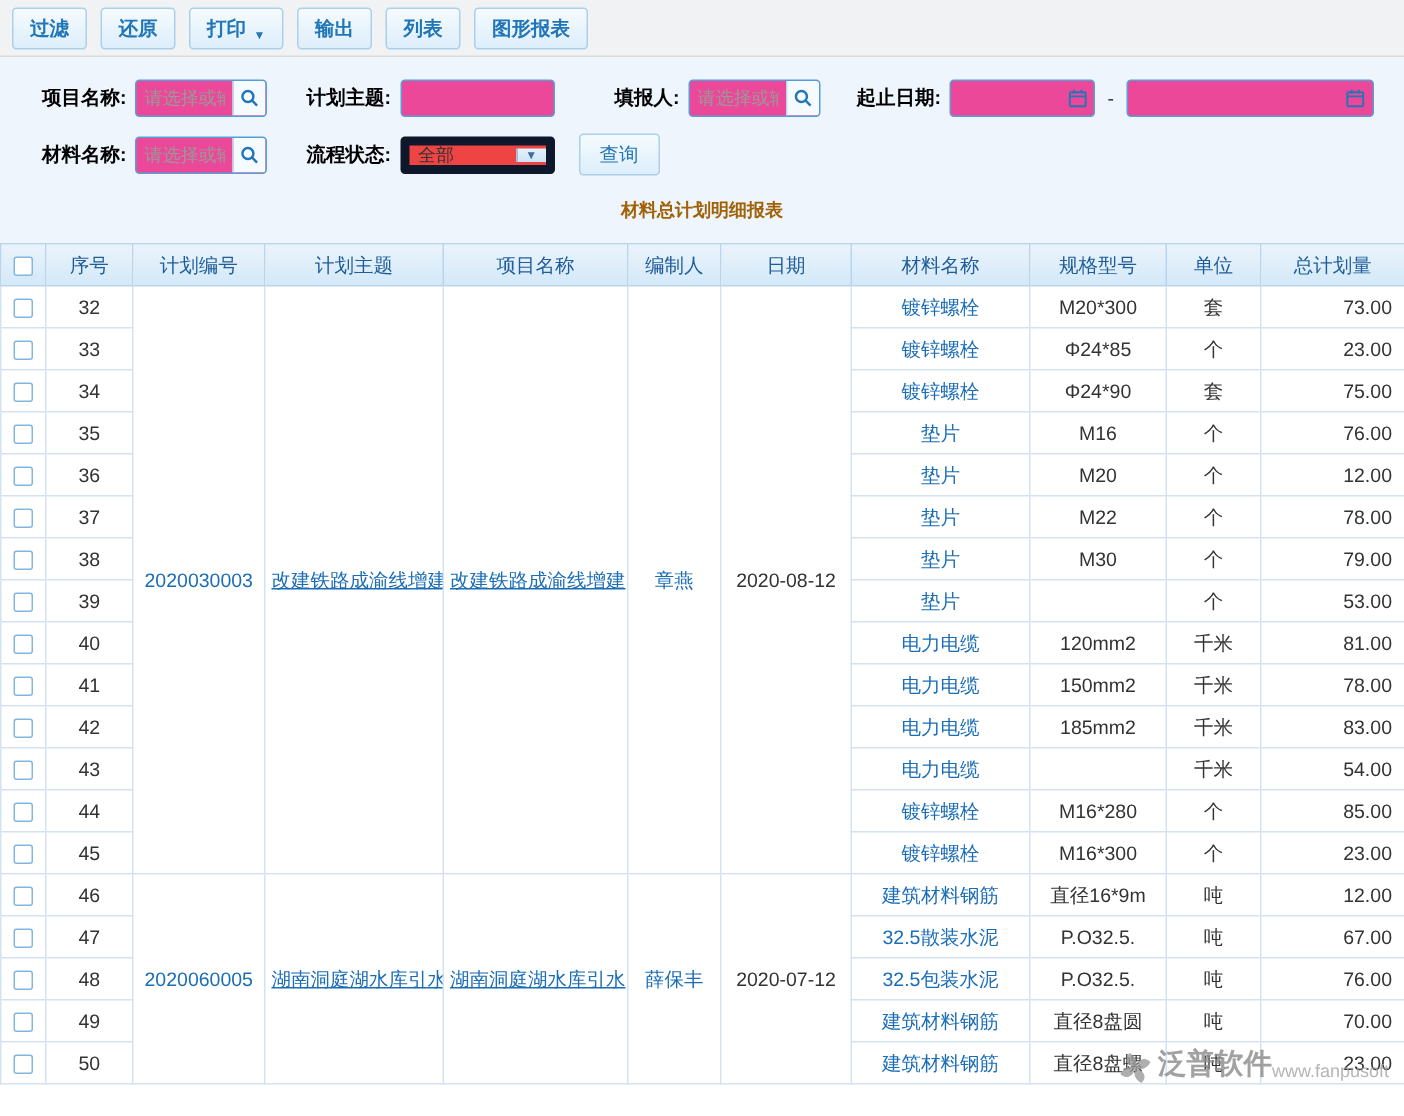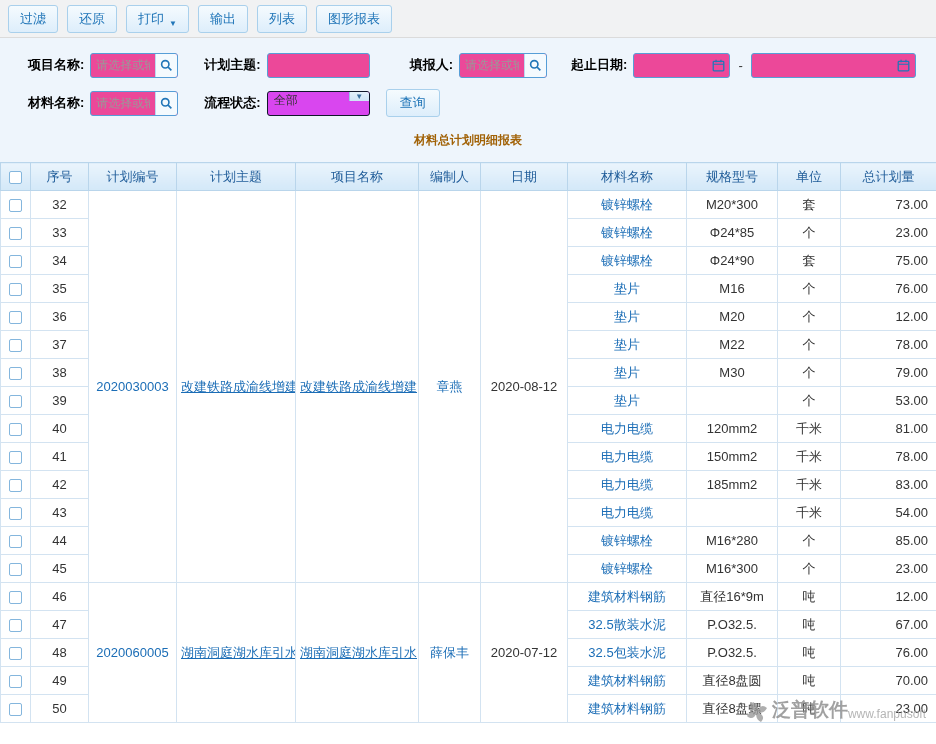--- a/index.html
+++ b/index.html
@@ -4,42 +4,42 @@
 <style>
   * { margin:0; padding:0; box-sizing:border-box; }
   html,body { width:936px; height:744px; overflow:hidden; background:#fff;
     font-family:"Liberation Sans","DejaVu Sans",sans-serif; position:relative; }
 
   
   .toolbar { height:38px; background:#f1f2f3; border-bottom:1px solid #dbdbdb;
     display:flex; align-items:center; padding-left:8px; }
   .tb-btn { display:inline-flex; align-items:flex-end; gap:5px; margin-right:9px;
     padding:4px 11px; background:linear-gradient(#f5fbfe,#ddeefb);
-    border:1px solid #a9d0ec; border-radius:3px; color:#2176b8; font-size:13px; cursor:pointer; }
+    border:1px solid #a9d0ec; border-radius:3px; color:#2176b8; font-size:13px; cursor:pointer;font-weight:bold; }
   .caret { font-size:8px; color:#2176b8; line-height:1; }
 
   
   .filter-panel { background:#eef5fc; padding-top:8px; }
   .filter-row { display:flex; align-items:center; height:38px; padding-left:28px; }
   .field { display:flex; align-items:center; }
   .f-label { font-size:13px; color:#000000; font-weight:bold; margin-right:6px; white-space:nowrap; }
   .f-input { display:flex; align-items:center; height:25px; background:#ec4899;
     border:1px solid #569ed7; border-radius:3px; overflow:hidden; }
   .f-input input { border:none; outline:none; height:100%; padding:0 5px; font-size:12px;
     flex:1; min-width:0; background:transparent; color:#333;
     font-family:"Liberation Sans","DejaVu Sans",sans-serif; }
   .f-input input::placeholder { color:#999; }
   .icon-btn { width:22px; height:100%; display:flex; align-items:center; justify-content:center;
     border-left:1px solid #bcd9ef; background:#f4fafe; cursor:pointer; flex:none; }
   .cal-btn { border-left:none; background:transparent; }
   .w88{width:88px;} .w103{width:103px;} .w97{width:97px;} .w165{width:165px;}
   .ml26{margin-left:26px;} .ml40{margin-left:40px;} .ml24{margin-left:24px;}
   .dash { margin:0 8px; color:#333; font-size:13px; }
-  .f-select { width:103px; height:25px; display:flex; align-items:flex-start; background:#d946ef;
-    border:1px solid #0f172a; border-radius:3px; overflow:hidden; cursor:pointer; }
+  .f-select { width:103px; height:25px; display:flex; align-items:center; background:#ef4444;
+    border:6px solid #0f172a; border-radius:3px; overflow:hidden; cursor:pointer; }
   .f-select .val { flex:1; display:flex; align-items:center; padding:0 6px; font-size:12px; color:#333; }
   .f-select .dd { width:20px; background:linear-gradient(#e4f1fb,#cde4f6);
     border-left:1px solid #9cc6e8; display:flex; align-items:center; justify-content:center;
     color:#3a6f9e; font-size:8px; }
   .query-btn { margin-left:16px; padding:4px 13px; background:linear-gradient(#f5fbfe,#ddeefb);
     border:1px solid #a9d0ec; border-radius:3px; color:#2176b8; font-size:13px; cursor:pointer; }
 
   
   .report-title { background:#eef5fc; text-align:center; font-size:12px; font-weight:bold;
     color:#a16207; padding:10px 0 13px; }

